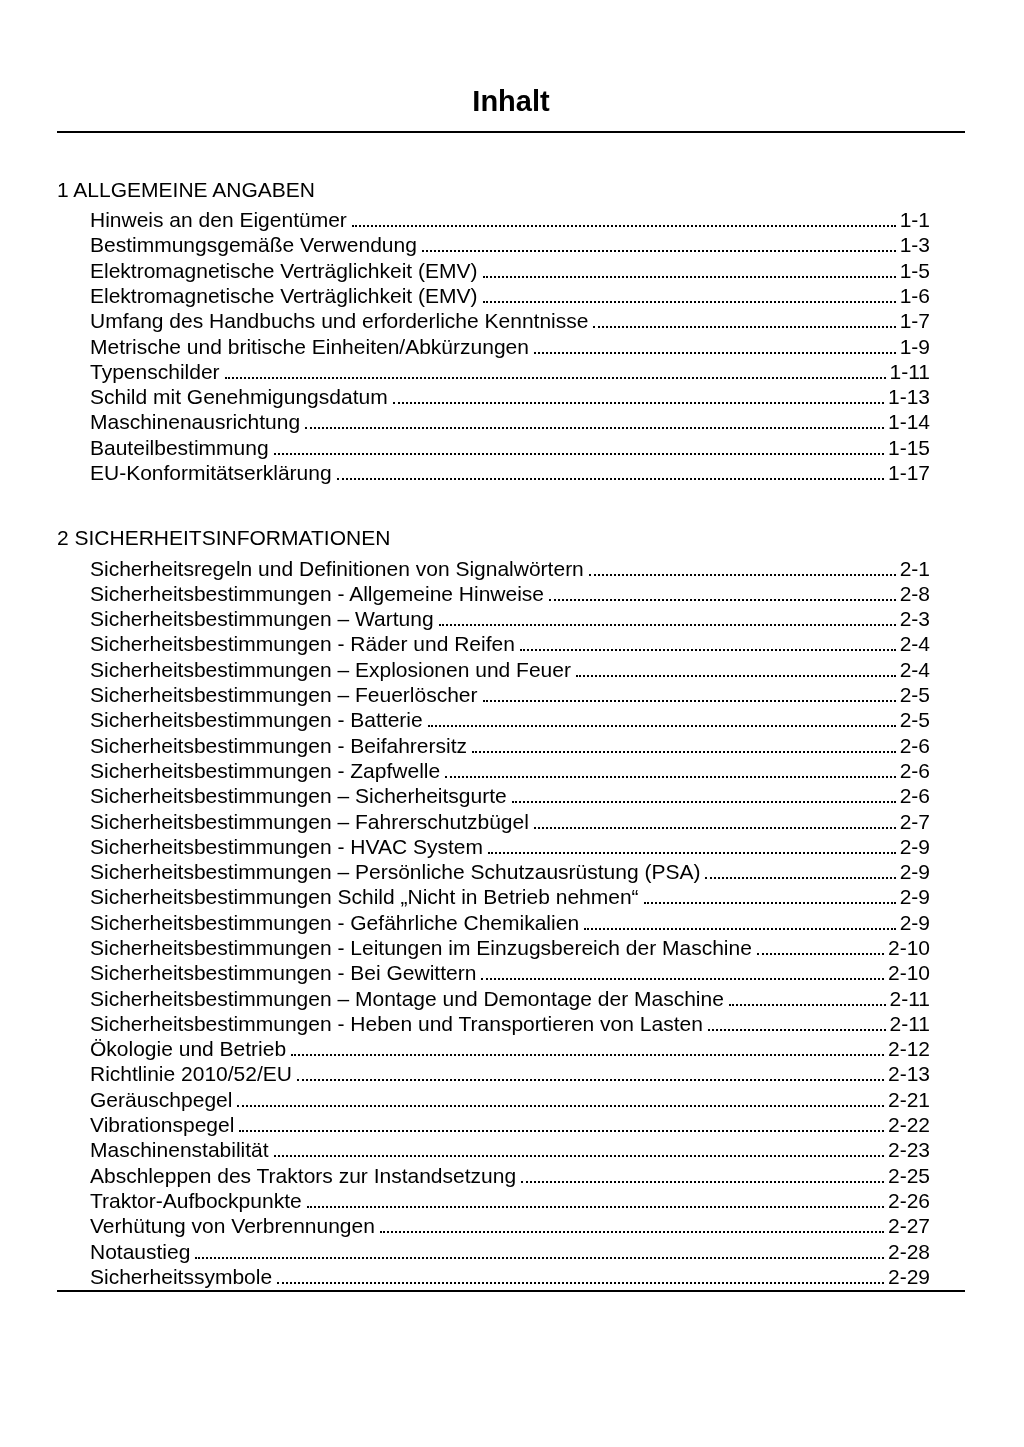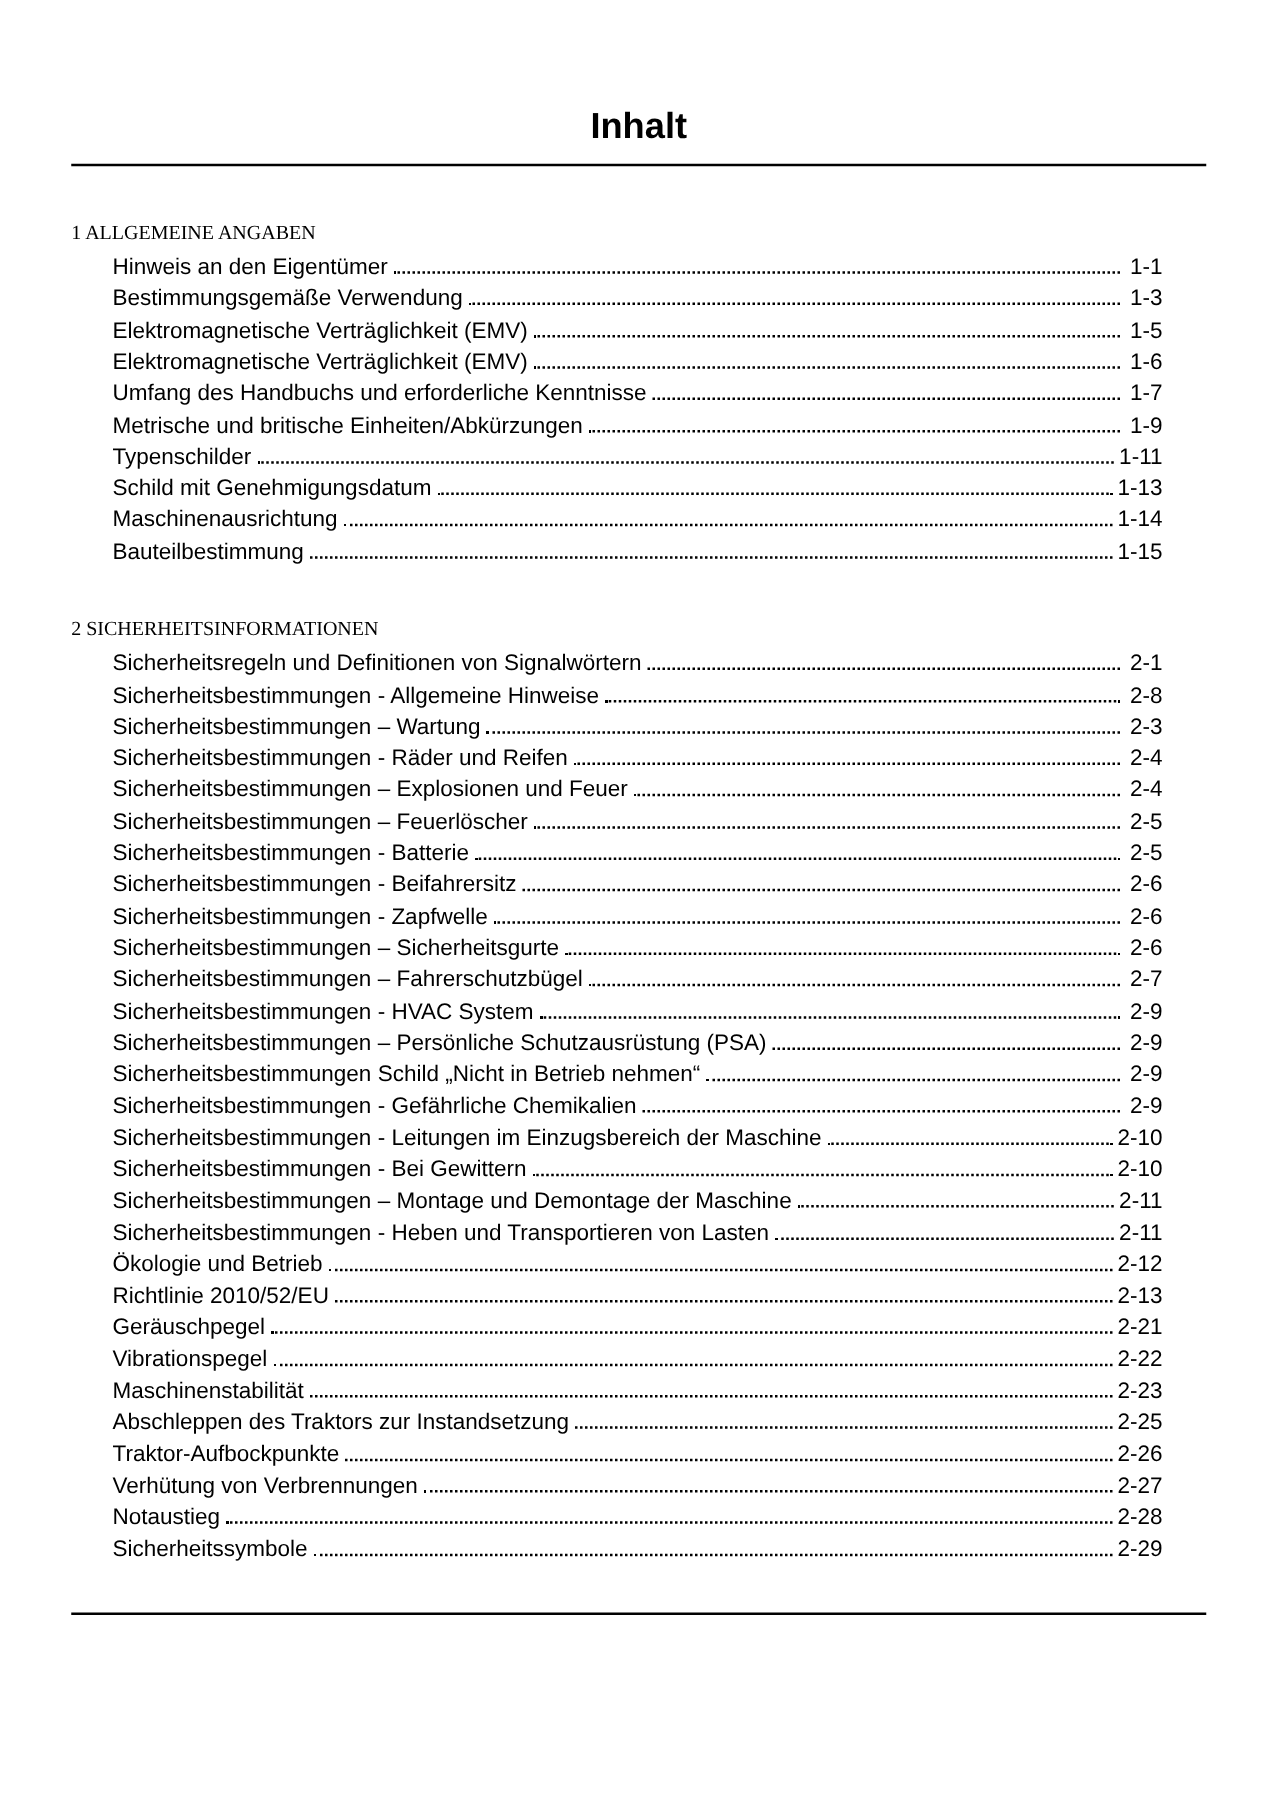--- a/index.html
+++ b/index.html
@@ -37,33 +37,32 @@
   .bottom-rule {
     position: absolute;
     left: 57px;
     right: 59px;
     bottom: 78px;
   }
   .section { margin: 0; }
   .section + .section { margin-top: 40px; }
   .section-heading {
     margin: 0 0 5px 0;
-    font-size: 16px;
+    font-size: 21px;
     font-weight: normal;
     line-height: 1.2;
-    font-family: Liberation Serif, serif;
   }
   .entries {
     padding-left: 33px;
     padding-right: 35px;
   }
   .toc-row {
     display: flex;
     align-items: baseline;
-    font-size: 18px;
+    font-size: 21px;
     line-height: 25.3px;
     white-space: nowrap;
   }
   .toc-title { flex: 0 0 auto; }
   .leader {
     flex: 1 1 auto;
     min-width: 12px;
     margin: 0 4px 0 5px;
     border-bottom: 2px dotted #000;
   }
@@ -128,20 +127,25 @@
         <div class="toc-row">
             <span class="toc-title">Maschinenausrichtung</span>
             <span class="leader"></span>
             <span class="toc-page">1-14</span>
           </div>
         <div class="toc-row">
             <span class="toc-title">Bauteilbestimmung</span>
             <span class="leader"></span>
             <span class="toc-page">1-15</span>
           </div>
+        <div class="toc-row">
+            <span class="toc-title">EU-Konformitätserklärung</span>
+            <span class="leader"></span>
+            <span class="toc-page">1-17</span>
+          </div>
       </div>
     </div>
 
     <div class="section">
       <h2 class="section-heading">2 SICHERHEITSINFORMATIONEN</h2>
       <div class="entries">
         <div class="toc-row">
             <span class="toc-title">Sicherheitsregeln und Definitionen von Signalwörtern</span>
             <span class="leader"></span>
             <span class="toc-page">2-1</span>

